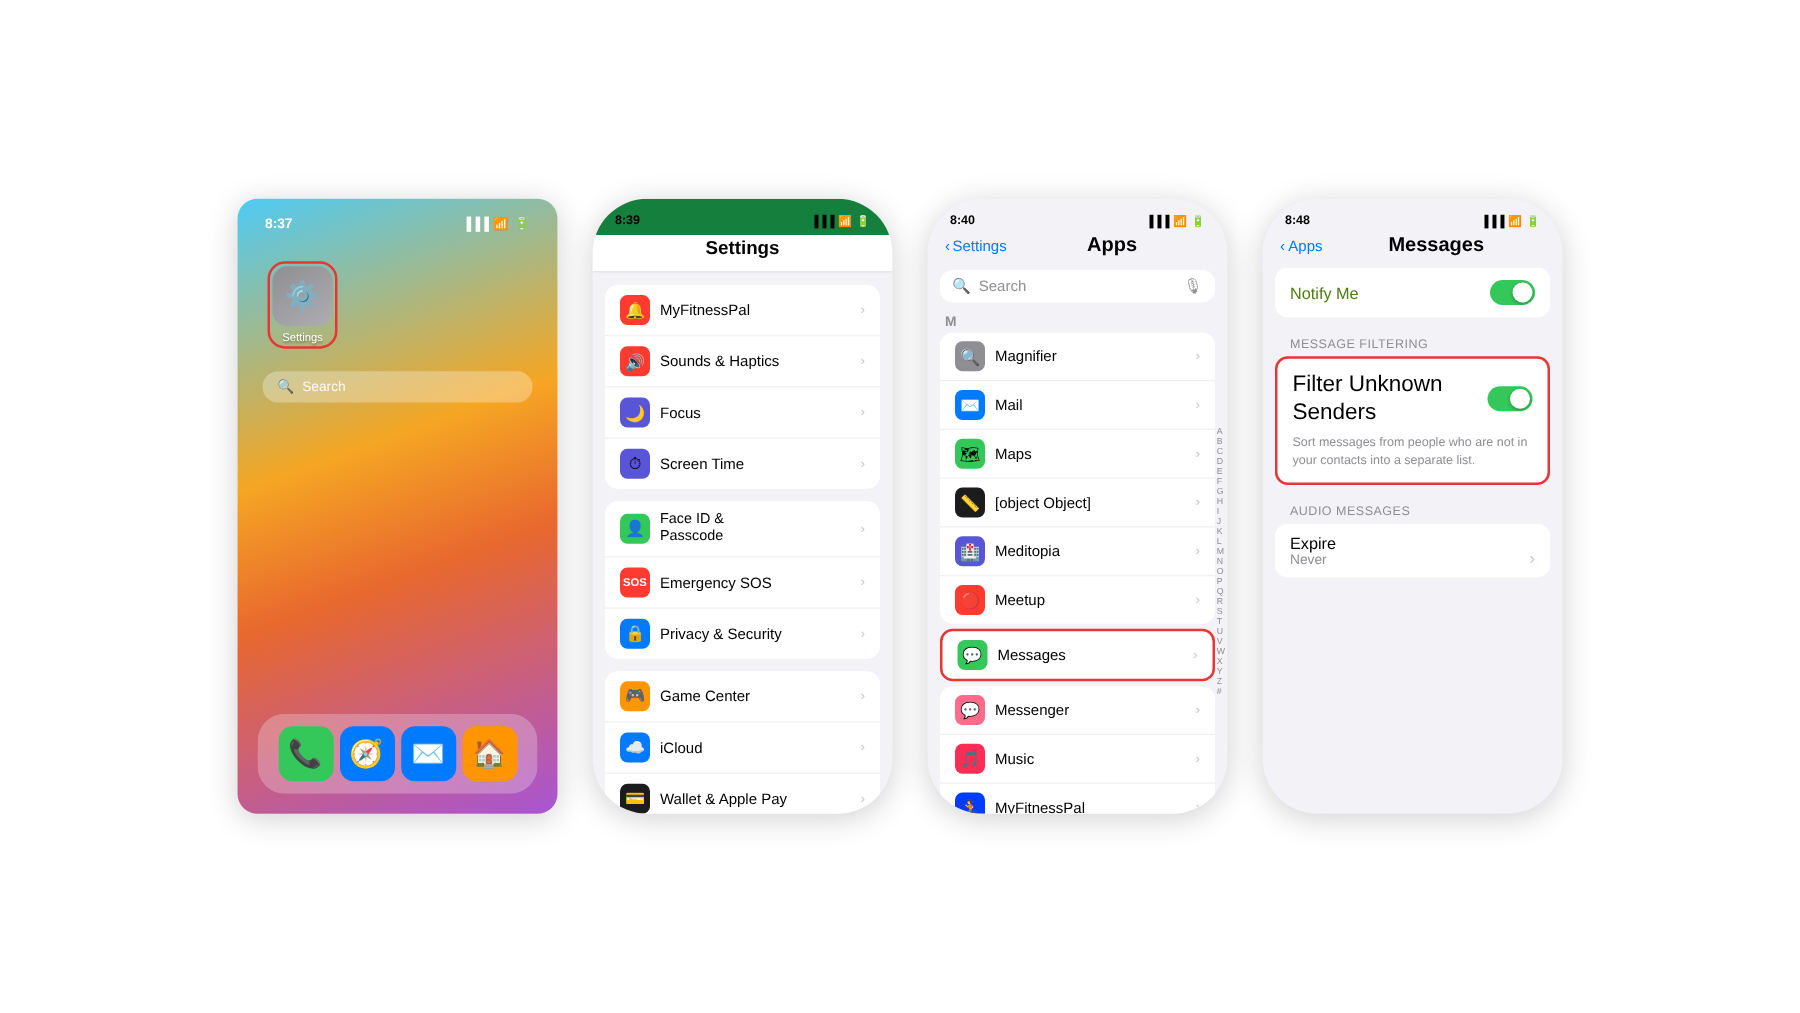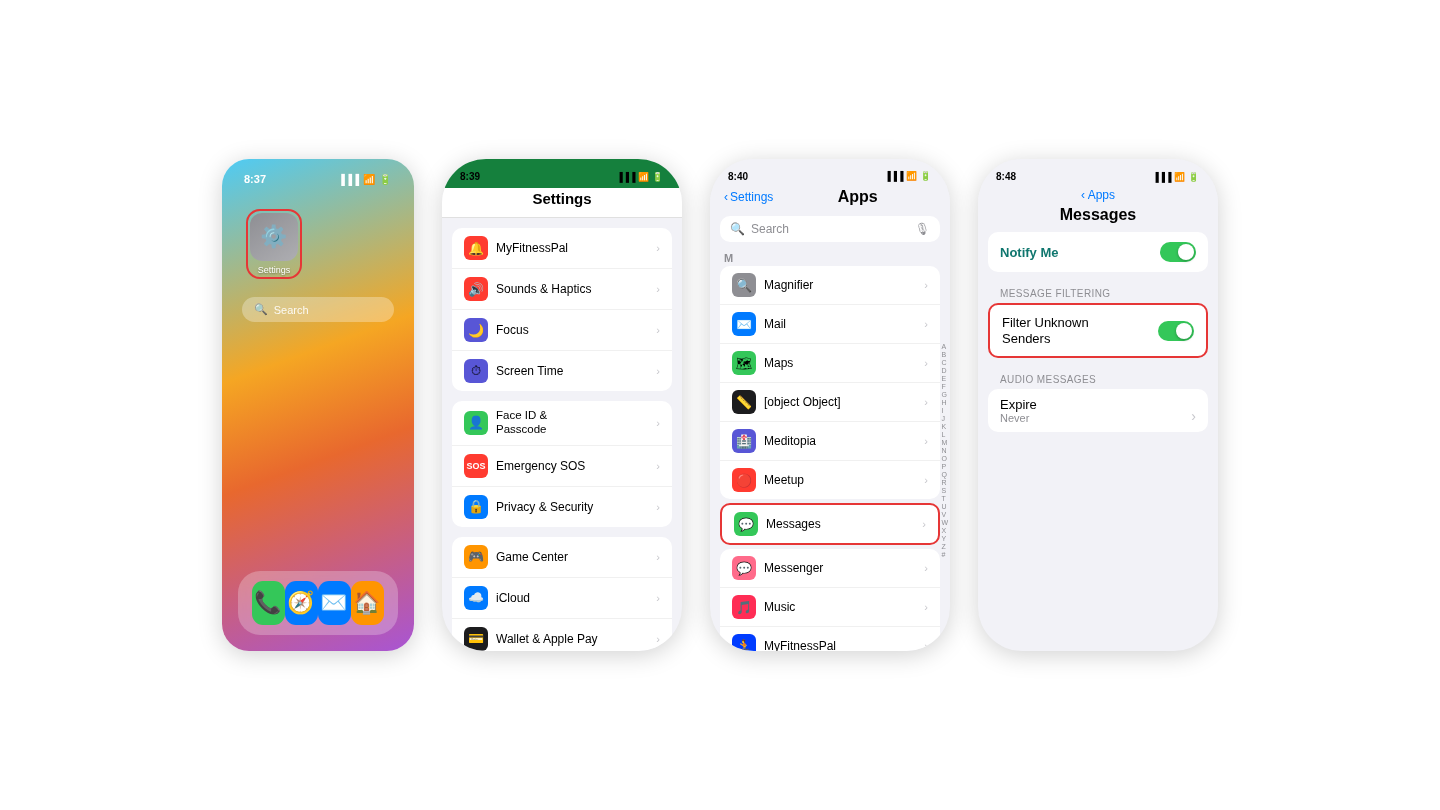--- a/index.html
+++ b/index.html
@@ -26,24 +26,24 @@
     .phone-frame {
       border-radius: 44px;
       overflow: hidden;
       position: relative;
       box-shadow: 0 4px 24px rgba(0,0,0,0.18);
       flex-shrink: 0;
     }
 
     
     .screen1 {
-      width: 192px;
+      width: 256px;
       height: 492px;
       background: linear-gradient(160deg, #4ecbf5 0%, #f5a623 40%, #e8682e 60%, #a855d4 100%);
-      border-radius: 27px;
+      border-radius: 16px;
       position: relative;
       overflow: hidden;
     }
     .screen1-status {
       display: flex;
       justify-content: space-between;
       align-items: center;
       padding: 14px 22px 4px;
       color: white;
       font-size: 11px;
@@ -203,21 +203,21 @@
       border-radius: 44px;
       overflow: hidden;
       display: flex;
       flex-direction: column;
       position: relative;
     }
     .apps-status {
       background: #f2f2f7;
       display: flex;
       justify-content: space-between;
-      align-items: flex-start;
+      align-items: center;
       padding: 12px 18px 4px;
       font-size: 10px;
       font-weight: 600;
     }
     .apps-nav {
       display: flex;
       align-items: center;
       padding: 2px 14px 6px;
       gap: 6px;
       background: #f2f2f7;
@@ -333,21 +333,20 @@
       padding: 12px 18px 4px;
       font-size: 10px;
       font-weight: 600;
     }
     .msg-nav {
       display: flex;
       align-items: center;
       padding: 2px 14px 8px;
       gap: 4px;
       background: #f2f2f7;
-      flex-direction: column;
     }
     .msg-nav-back {
       color: #007aff;
       font-size: 12px;
       cursor: pointer;
     }
     .msg-nav-title {
       font-size: 16px;
       font-weight: 700;
       color: #000;
@@ -366,22 +365,22 @@
       overflow: hidden;
       padding: 10px 12px;
     }
     .msg-section-row {
       display: flex;
       align-items: center;
       justify-content: space-between;
     }
     .msg-section-label {
       font-size: 13px;
-      font-weight: 700;
-      color: #0f766e;
+      font-weight: 400;
+      color: #4d7c0f;
     }
     .toggle-on {
       width: 36px;
       height: 20px;
       background: #34c759;
       border-radius: 10px;
       position: relative;
       flex-shrink: 0;
     }
     .toggle-on::after {
@@ -411,21 +410,21 @@
     }
     .msg-filter-section {
       border: 2px solid #e63636;
       border-radius: 10px;
       margin: 0 10px 10px;
       background: white;
       overflow: hidden;
       padding: 10px 12px;
     }
     .msg-filter-label {
-      font-size: 13px;
+      font-size: 18px;
       font-weight: 500;
       color: #000;
       line-height: 1.2;
     }
     .msg-filter-desc {
       font-size: 10px;
       color: #8e8e93;
       line-height: 1.4;
       margin-top: 8px;
     }
@@ -716,20 +715,21 @@
         </div>
       </div>
 
       <div class="msg-section-header">MESSAGE FILTERING</div>
 
       <div class="msg-filter-section">
         <div class="msg-section-row">
           <span class="msg-filter-label">Filter Unknown<br>Senders</span>
           <div class="toggle-on"></div>
         </div>
+        <p class="msg-filter-desc">Sort messages from people who are not in your contacts into a separate list.</p>
       </div>
 
       <div class="msg-section-header">AUDIO MESSAGES</div>
 
       <div class="msg-audio-section">
         <div class="msg-audio-row">
           <div class="msg-audio-label-group">
             <span class="msg-audio-label">Expire</span>
             <span class="msg-audio-sublabel">Never</span>
           </div>

